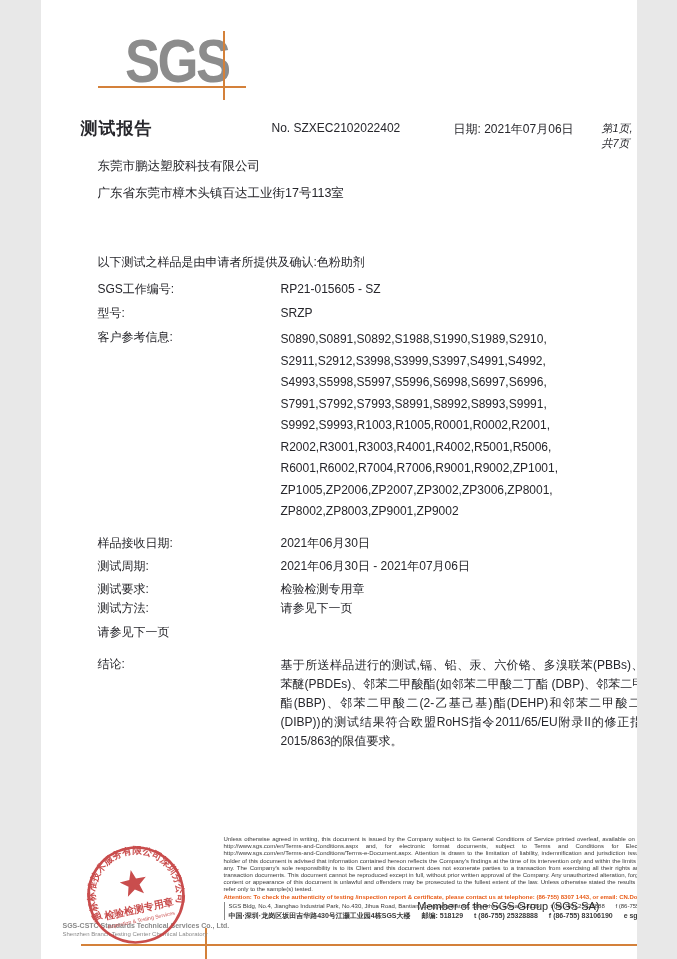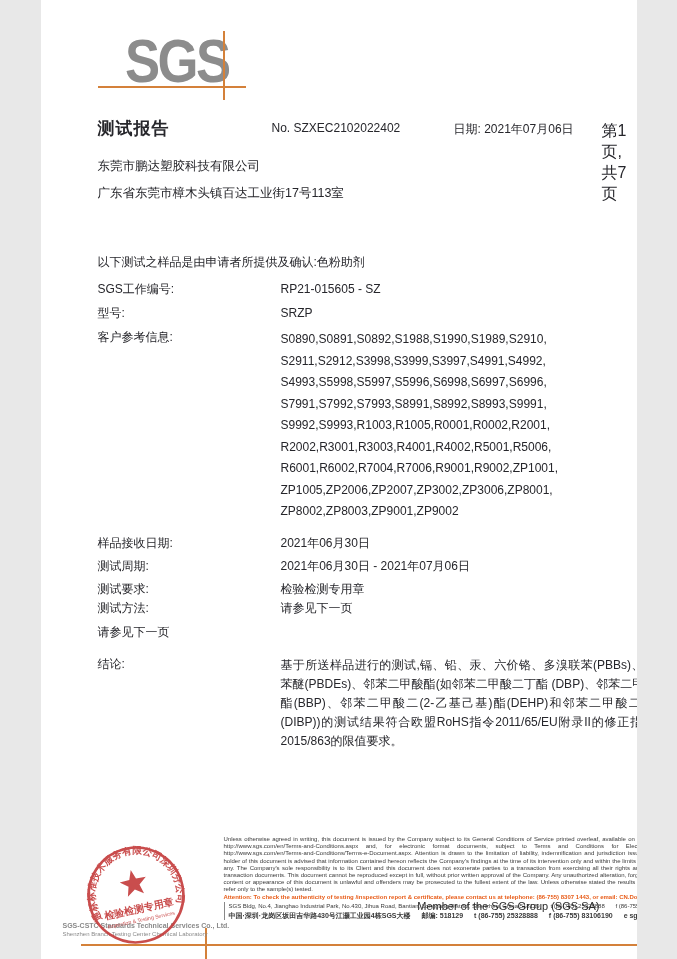--- a/index.html
+++ b/index.html
@@ -10,24 +10,24 @@
     color:#26262b;
   }
   
   .logo-text{
     position:absolute;left:84px;top:30px;
     font-size:62px;font-weight:bold;color:#8c8c8c;letter-spacing:-3px;
     transform:scaleX(.85);transform-origin:0 0;line-height:1;
   }
   .logo-hline{position:absolute;left:57px;top:86px;width:148px;height:2px;background:#d4813a;}
   .logo-vline{position:absolute;left:182px;top:31px;width:2px;height:69px;background:#d4813a;}
-  .report-title{position:absolute;left:57px;top:117px;font-size:17px;font-weight:bold;letter-spacing:1px;font-family:Liberation Mono, monospace;}
+  .report-title{position:absolute;left:40px;top:117px;font-size:17px;font-weight:bold;letter-spacing:1px;font-family:Liberation Mono, monospace;}
   .report-no{position:absolute;left:231px;top:121px;font-size:12px;}
   .report-date{position:absolute;left:413px;top:121px;font-size:12px;text-align:right;}
-  .report-page{position:absolute;left:561px;top:121px;font-size:16px;}
+  .report-page{position:absolute;left:561px;top:121px;font-size:11px;font-style:italic;}
   .company{position:absolute;left:57px;top:153px;font-size:12.5px;line-height:27px;}
   
   .body{position:absolute;left:57px;top:254px;width:583px;font-size:12px;}
   .intro{line-height:16px;}
   .field-row{display:flex;line-height:16px;}
   .field-label{width:183px;flex-shrink:0;}
   .field-value{flex:1;}
   .mt11{margin-top:11px}.mt8{margin-top:8px}.mt7{margin-top:7px}.mt3{margin-top:3px}.mt16{margin-top:16px}.mt2{margin-top:12px}
   .ref-line{height:21.5px;line-height:21.5px;}
   .conclusion-text{line-height:19px;text-align:justify;}

